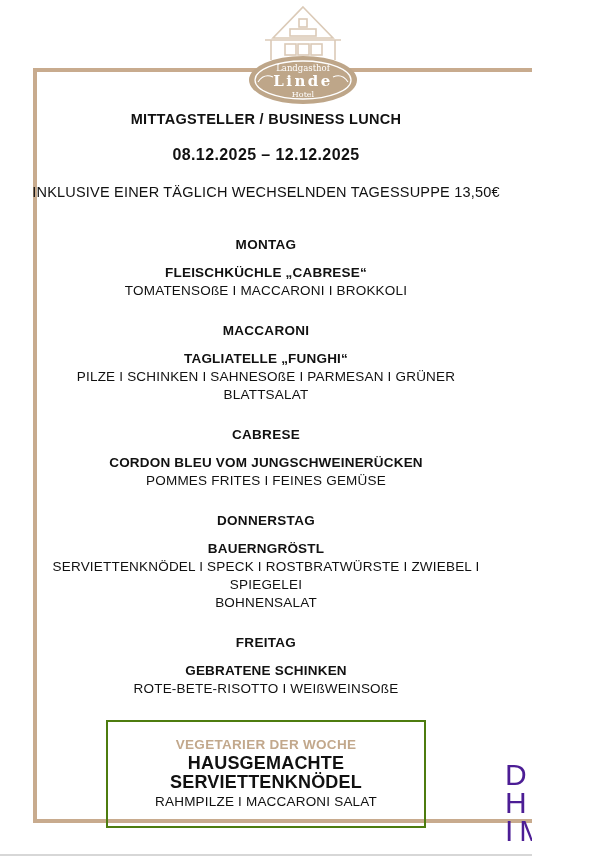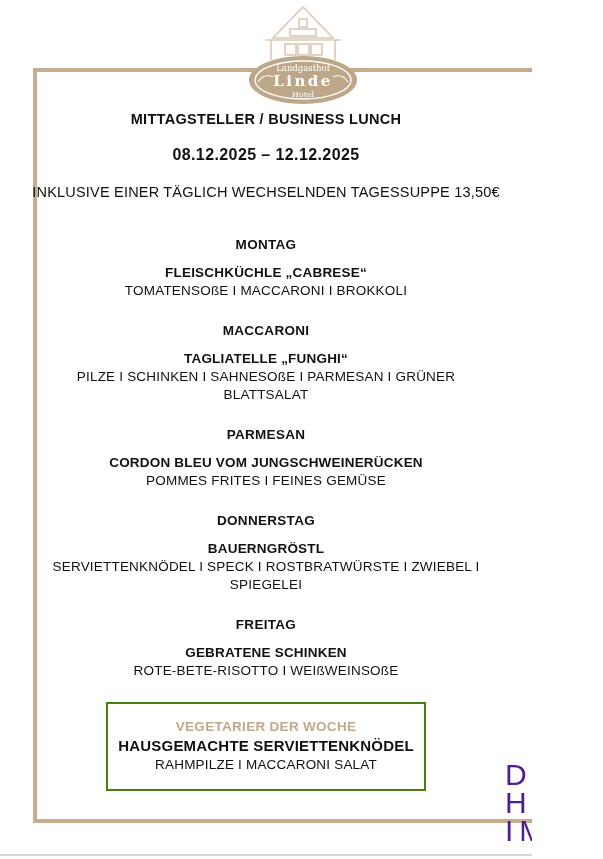--- a/index.html
+++ b/index.html
@@ -98,21 +98,21 @@
     padding: 13px 8px 15px 8px;
   }
   .veg-title {
     color: #c2a88c;
     font-size: 13.5px;
     font-weight: 700;
     line-height: 19px;
     letter-spacing: 0.3px;
   }
   .veg-dish {
-    font-size: 15px;
+    font-size: 18px;
     font-weight: 700;
     line-height: 19px;
     letter-spacing: 0.2px;
   }
   .veg-sides {
     font-size: 13.5px;
     line-height: 19px;
     letter-spacing: 0.2px;
   }
   
@@ -191,29 +191,30 @@
       <div class="dish-sides">TOMATENSOßE I MACCARONI I BROKKOLI</div>
     </div>
 
     <div class="menu-day">
       <div class="day-name">MACCARONI</div>
       <div class="dish-name">TAGLIATELLE „FUNGHI“</div>
       <div class="dish-sides">PILZE I SCHINKEN I SAHNESOßE I PARMESAN I GRÜNER BLATTSALAT</div>
     </div>
 
     <div class="menu-day">
-      <div class="day-name">PARMESAN</div>
+      <div class="day-name">CABRESE</div>
       <div class="dish-name">CORDON BLEU VOM JUNGSCHWEINERÜCKEN</div>
       <div class="dish-sides">POMMES FRITES I FEINES GEMÜSE</div>
     </div>
 
     <div class="menu-day">
       <div class="day-name">DONNERSTAG</div>
       <div class="dish-name">BAUERNGRÖSTL</div>
       <div class="dish-sides">SERVIETTENKNÖDEL I SPECK I ROSTBRATWÜRSTE I ZWIEBEL I SPIEGELEI</div>
+      <div class="dish-sides">BOHNENSALAT</div>
     </div>
 
     <div class="menu-day">
       <div class="day-name">FREITAG</div>
       <div class="dish-name">GEBRATENE SCHINKEN</div>
       <div class="dish-sides">ROTE-BETE-RISOTTO I WEIßWEINSOßE</div>
     </div>
 
     <div class="veg-box">
       <div class="veg-title">VEGETARIER DER WOCHE</div>

